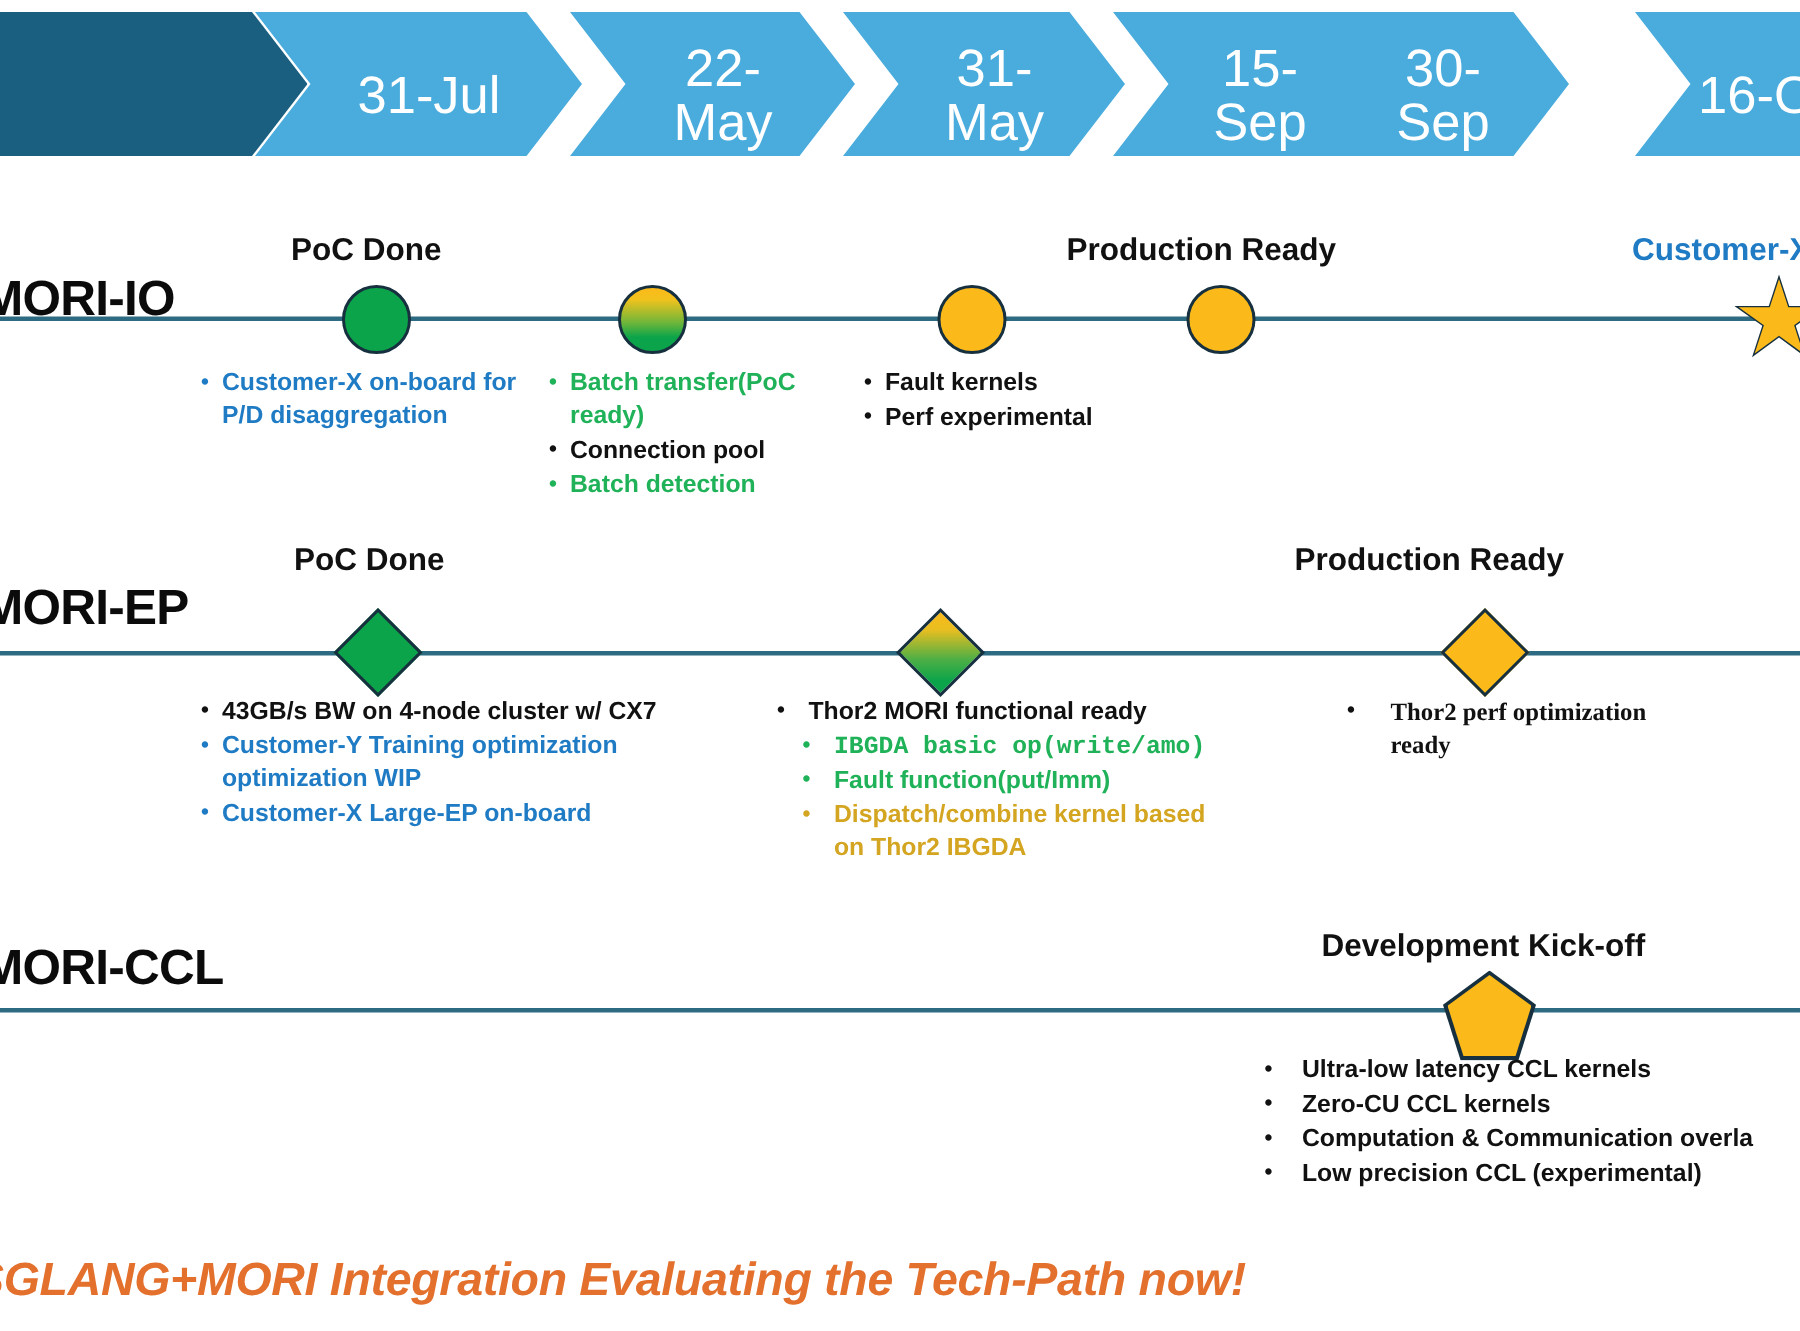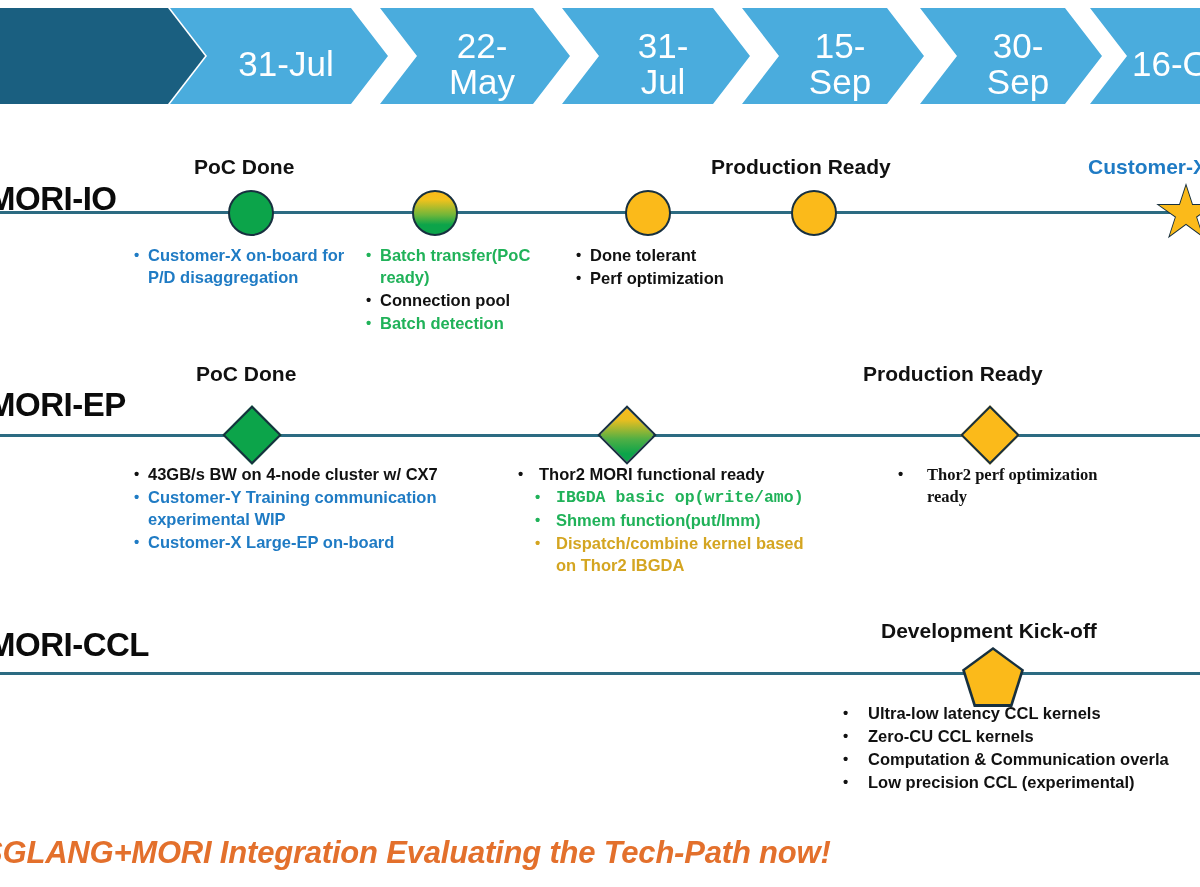--- a/index.html
+++ b/index.html
@@ -134,29 +134,29 @@
     <span class="chev-label">31-Jul</span>
   </div>
 
   <div class="chev chev-light" style="left:380px;width:190px;-webkit-clip-path:polygon(0 0,153px 0,190px 48px,153px 96px,0 96px,37px 48px);clip-path:polygon(0 0,153px 0,190px 48px,153px 96px,0 96px,37px 48px);">
     <span class="chev-label">22-
 May</span>
   </div>
 
   <div class="chev chev-light" style="left:562px;width:188px;-webkit-clip-path:polygon(0 0,151px 0,188px 48px,151px 96px,0 96px,37px 48px);clip-path:polygon(0 0,151px 0,188px 48px,151px 96px,0 96px,37px 48px);">
     <span class="chev-label">31-
-Jul</span>
+May</span>
   </div>
 
   <div class="chev chev-light" style="left:742px;width:182px;-webkit-clip-path:polygon(0 0,145px 0,182px 48px,145px 96px,0 96px,37px 48px);clip-path:polygon(0 0,145px 0,182px 48px,145px 96px,0 96px,37px 48px);">
     <span class="chev-label">15-
 Sep</span>
   </div>
 
-  <div class="chev chev-light" style="left:920px;width:182px;-webkit-clip-path:polygon(0 0,145px 0,182px 48px,145px 96px,0 96px,37px 48px);clip-path:polygon(0 0,145px 0,182px 48px,145px 96px,0 96px,37px 48px);">
+  <div class="chev chev-light" style="left:864px;width:182px;-webkit-clip-path:polygon(0 0,145px 0,182px 48px,145px 96px,0 96px,37px 48px);clip-path:polygon(0 0,145px 0,182px 48px,145px 96px,0 96px,37px 48px);">
     <span class="chev-label">30-
 Sep</span>
   </div>
 
   <div class="chev chev-light" style="left:1090px;width:130px;justify-content:flex-start;-webkit-clip-path:polygon(0 0,130px 0,130px 96px,0 96px,37px 48px);clip-path:polygon(0 0,130px 0,130px 96px,0 96px,37px 48px);">
     <span class="chev-label" style="padding-left:42px;">16-O</span>
   </div>
 </div>
 
 <div class="track" style="top:0;">
@@ -197,25 +197,25 @@
     </div>
     <div class="bullet c-green">
       <span class="dot">•</span>
       <span class="btxt">Batch detection</span>
     </div>
   </div>
 
   <div class="bullets" style="left:576px;top:245px;width:230px;">
     <div class="bullet c-black">
       <span class="dot">•</span>
-      <span class="btxt">Done tolerant</span>
-    </div>
-    <div class="bullet c-black">
-      <span class="dot">•</span>
-      <span class="btxt">Perf optimization</span>
+      <span class="btxt">Fault kernels</span>
+    </div>
+    <div class="bullet c-black">
+      <span class="dot">•</span>
+      <span class="btxt">Perf experimental</span>
     </div>
   </div>
 </div>
 
 <div class="track" style="top:0;">
 
   <div class="axis" style="top:434px;"></div>
 
   <div class="track-title" style="left:-12px;top:386px;">MORI-EP</div>
 
@@ -226,40 +226,40 @@
   <div class="marker m-diamond fill-grad-d" style="left:606px;top:414px;"></div>
   <div class="marker m-diamond fill-yellow" style="left:969px;top:414px;"></div>
 
   <div class="bullets" style="left:134px;top:464px;width:358px;">
     <div class="bullet c-black">
       <span class="dot">•</span>
       <span class="btxt">43GB/s BW on 4-node cluster  w/ CX7</span>
     </div>
     <div class="bullet c-blue">
       <span class="dot">•</span>
-      <span class="btxt">Customer-Y Training communication experimental WIP</span>
+      <span class="btxt">Customer-Y Training optimization optimization WIP</span>
     </div>
     <div class="bullet c-blue">
       <span class="dot">•</span>
       <span class="btxt">Customer-X Large-EP on-board</span>
     </div>
   </div>
 
   <div class="bullets" style="left:518px;top:464px;width:290px;">
     <div class="bullet c-black">
       <span class="dot">•</span>
       <span class="btxt" style="padding-left:7px;">Thor2 MORI functional ready</span>
     </div>
     <div class="bullet c-green indent">
       <span class="dot">•</span>
       <span class="btxt" style="padding-left:7px;font-family:Liberation Mono, monospace;">IBGDA basic op(write/amo)</span>
     </div>
     <div class="bullet c-green indent">
       <span class="dot">•</span>
-      <span class="btxt" style="padding-left:7px;">Shmem function(put/Imm)</span>
+      <span class="btxt" style="padding-left:7px;">Fault function(put/Imm)</span>
     </div>
     <div class="bullet c-amber indent">
       <span class="dot">•</span>
       <span class="btxt" style="padding-left:7px;width:210px;display:inline-block;">Dispatch/combine kernel based on Thor2 IBGDA</span>
     </div>
   </div>
 
   <div class="bullets" style="left:898px;top:464px;width:240px;">
     <div class="bullet c-black">
       <span class="dot">•</span>

